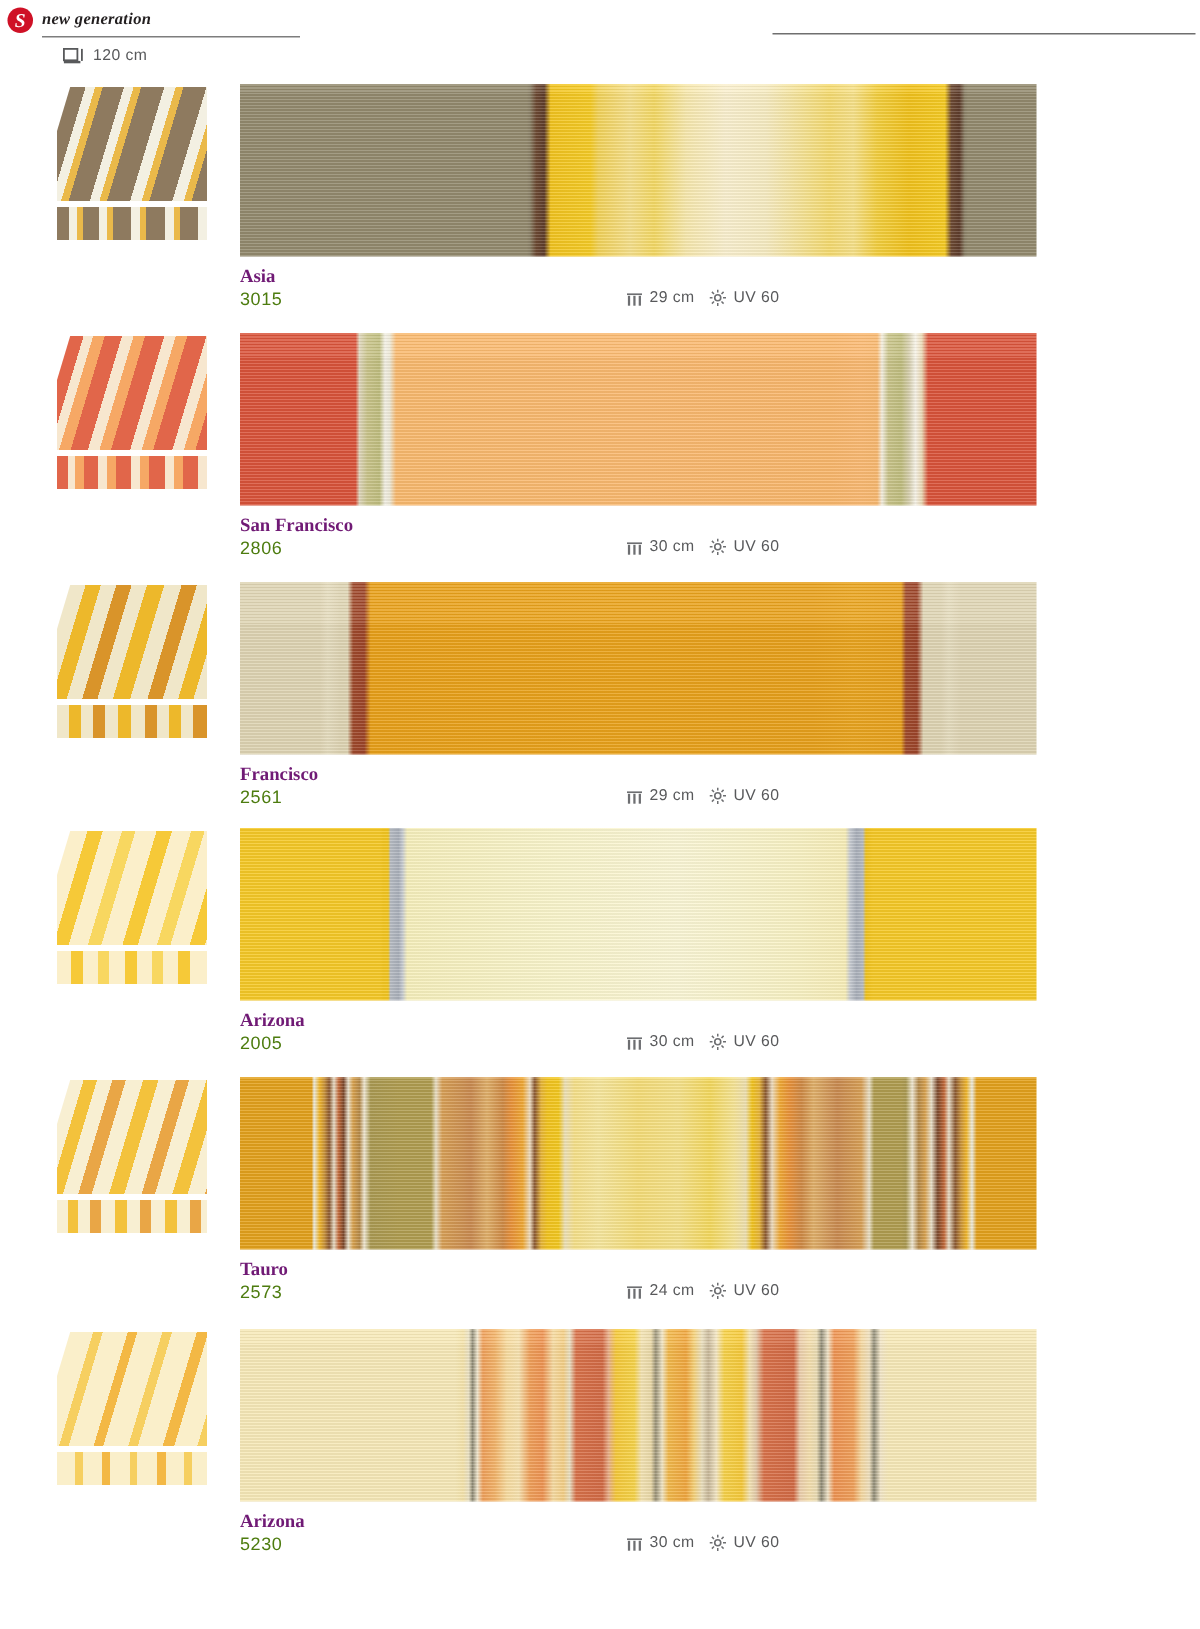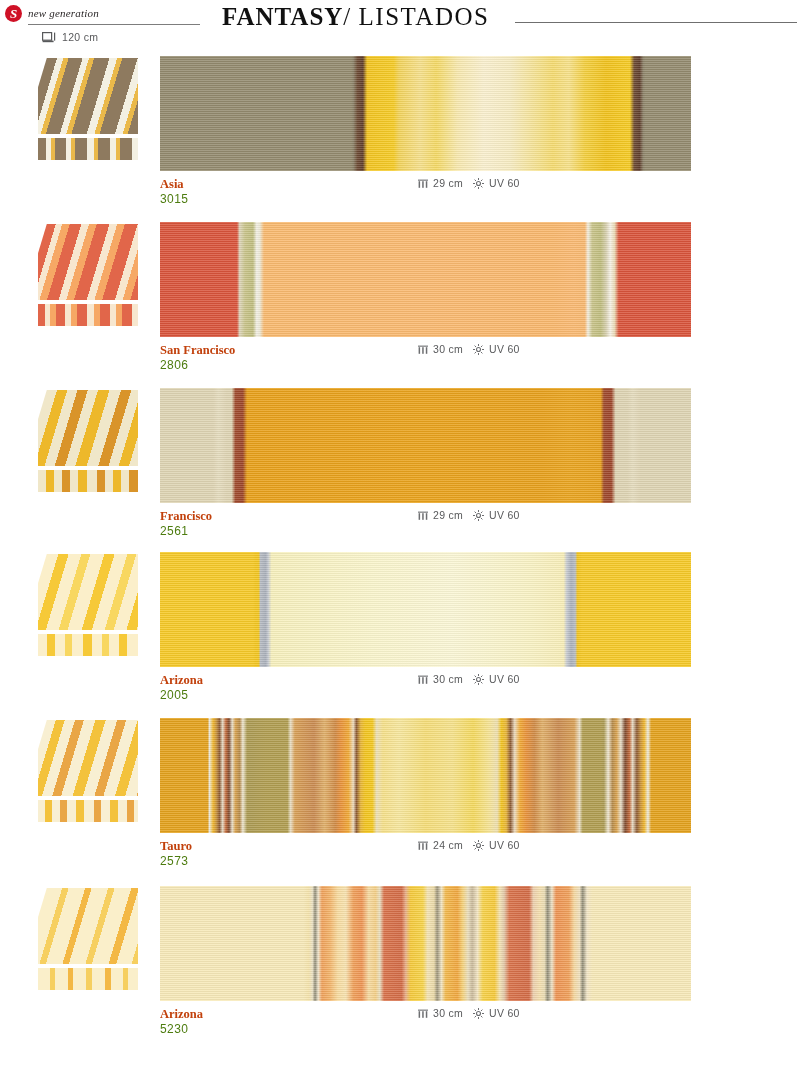--- a/index.html
+++ b/index.html
@@ -11,21 +11,21 @@
   
   .header{position:absolute;left:0;top:0;width:800px;height:52px;}
   .brand-logo{
     position:absolute;left:5px;top:5px;width:17px;height:17px;border-radius:50%;
     background:#cf1126;color:#fff;font-family:"Liberation Serif", serif;
     font-weight:bold;font-size:13px;line-height:17px;text-align:center;
     font-style:italic;
   }
   .brand-text{
     position:absolute;left:28px;top:7px;font-family:"Liberation Serif", serif;
-    font-style:italic;font-weight:normal;font-size:11px;color:#231f20;letter-spacing:.2px;
+    font-style:italic;font-weight:bold;font-size:11px;color:#231f20;letter-spacing:.2px;
   }
   .brand-rule{position:absolute;left:28px;top:24px;width:172px;height:1px;background:#7d7d7d;}
 
   .width-row{position:absolute;left:5px;top:31px;display:flex;align-items:center;gap:5px;padding-left:37px;}
   .width-icon{display:block;}
   .width-text{font-size:10.5px;color:#58595b;letter-spacing:.3px;}
 
   .title{
     position:absolute;left:222px;top:3px;white-space:nowrap;
     font-family:"Liberation Serif", serif;font-size:25px;color:#111;letter-spacing:.5px;
@@ -54,26 +54,26 @@
   .swatch-tex{
     position:absolute;inset:0;
     background-image:repeating-linear-gradient(to bottom,
        rgba(255,255,255,.16) 0px, rgba(255,255,255,.16) 1px,
        rgba(0,0,0,.05) 1px, rgba(0,0,0,.05) 2px);
     pointer-events:none;
   }
   .caption{position:absolute;left:160px;top:121px;width:540px;height:40px;}
   .name{
     position:absolute;left:0;top:0;font-family:"Liberation Serif", serif;
-    font-weight:bold;font-size:12.5px;color:#c2410c;white-space:nowrap;
+    font-weight:bold;font-size:12.5px;color:#701a75;white-space:nowrap;
   }
   .code{
     position:absolute;left:0;top:15px;font-size:12px;color:#4d7c0f;letter-spacing:.4px;
   }
-  .spec{position:absolute;top:0px;display:flex;align-items:center;gap:5px;}
+  .spec{position:absolute;top:15px;display:flex;align-items:flex-end;gap:5px;}
   .spec-txt{font-size:10.5px;color:#58595b;letter-spacing:.3px;white-space:nowrap;}
   .spec-w{left:258px;}
   .spec-uv{left:313px;}
 
   
   .footer{position:absolute;left:0;top:1030px;width:800px;height:56px;}
 </style>
 </head>
 <body>
 
@@ -84,23 +84,20 @@
 
   <div class="width-row">
     <svg class="width-icon" width="15" height="11" viewBox="0 0 15 11">
       <rect x="0.6" y="0.6" width="9" height="7.6" fill="none" stroke="#58595b" stroke-width="1.2"></rect>
       <rect x="0.6" y="8.6" width="11" height="1.6" fill="#58595b"></rect>
       <rect x="12" y="0.6" width="1.2" height="8" fill="#58595b"></rect>
     </svg>
     <span class="width-text">120 cm</span>
   </div>
 
-  <div class="title">
-    <b>FANTASY</b><span>/</span>&nbsp;<span>LISTADOS</span>
-  </div>
   <div class="title-rule"></div>
 </div>
 
 <div id="rows">
     <div class="row" style="top: 56px;">
       <div class="thumb">
         <div class="awning" style="background: linear-gradient(to right, rgb(142, 122, 95) 0%, rgb(142, 122, 95) 8%, rgb(243, 240, 226) 8%, rgb(243, 240, 226) 13%, rgb(234, 185, 74) 13%, rgb(234, 185, 74) 17%, rgb(142, 122, 95) 17%, rgb(142, 122, 95) 28%, rgb(243, 240, 226) 28%, rgb(243, 240, 226) 33%, rgb(234, 185, 74) 33%, rgb(234, 185, 74) 37%, rgb(142, 122, 95) 37%, rgb(142, 122, 95) 49%, rgb(243, 240, 226) 49%, rgb(243, 240, 226) 55%, rgb(234, 185, 74) 55%, rgb(234, 185, 74) 59%, rgb(142, 122, 95) 59%, rgb(142, 122, 95) 71%, rgb(243, 240, 226) 71%, rgb(243, 240, 226) 77%, rgb(234, 185, 74) 77%, rgb(234, 185, 74) 81%, rgb(142, 122, 95) 81%, rgb(142, 122, 95) 93%, rgb(243, 240, 226) 93%, rgb(243, 240, 226) 100%);"></div>
         <div class="valance" style="background: linear-gradient(to right, rgb(142, 122, 95) 0%, rgb(142, 122, 95) 8%, rgb(243, 240, 226) 8%, rgb(243, 240, 226) 13%, rgb(234, 185, 74) 13%, rgb(234, 185, 74) 17%, rgb(142, 122, 95) 17%, rgb(142, 122, 95) 28%, rgb(243, 240, 226) 28%, rgb(243, 240, 226) 33%, rgb(234, 185, 74) 33%, rgb(234, 185, 74) 37%, rgb(142, 122, 95) 37%, rgb(142, 122, 95) 49%, rgb(243, 240, 226) 49%, rgb(243, 240, 226) 55%, rgb(234, 185, 74) 55%, rgb(234, 185, 74) 59%, rgb(142, 122, 95) 59%, rgb(142, 122, 95) 71%, rgb(243, 240, 226) 71%, rgb(243, 240, 226) 77%, rgb(234, 185, 74) 77%, rgb(234, 185, 74) 81%, rgb(142, 122, 95) 81%, rgb(142, 122, 95) 93%, rgb(243, 240, 226) 93%, rgb(243, 240, 226) 100%);"></div>
       </div>
       <div class="swatch" style="background: linear-gradient(to right, rgb(147, 138, 110) 0%, rgb(147, 138, 110) 36%, rgb(140, 130, 104) 36.4%, rgb(109, 74, 51) 37.2%, rgb(94, 60, 43) 38.2%, rgb(242, 196, 31) 39%, rgb(245, 203, 38) 44%, rgb(242, 211, 90) 45%, rgb(246, 224, 140) 49%, rgb(244, 217, 100) 52%, rgb(248, 233, 174) 56%, rgb(250, 240, 207) 61%, rgb(247, 236, 194) 66%, rgb(246, 228, 154) 70%, rgb(245, 219, 112) 74%, rgb(247, 225, 138) 77%, rgb(243, 207, 63) 80%, rgb(241, 194, 28) 84%, rgb(245, 203, 36) 88.5%, rgb(109, 74, 51) 89.3%, rgb(94, 60, 43) 90.3%, rgb(140, 130, 104) 91%, rgb(147, 138, 110) 91.4%, rgb(147, 138, 110) 100%);">

